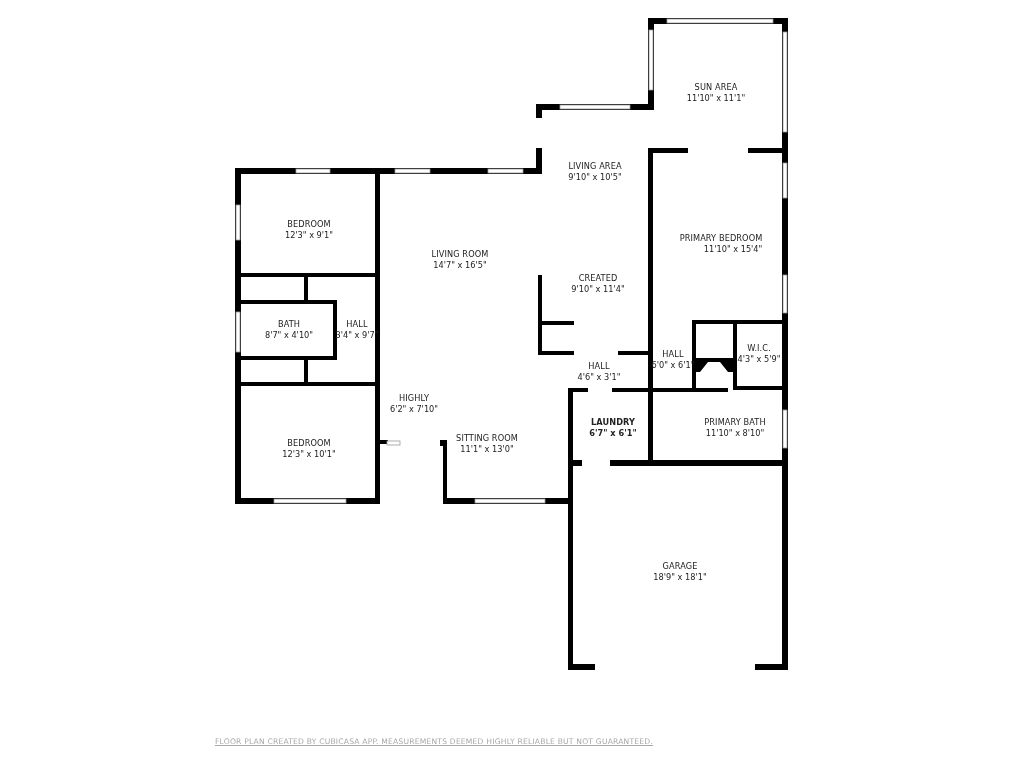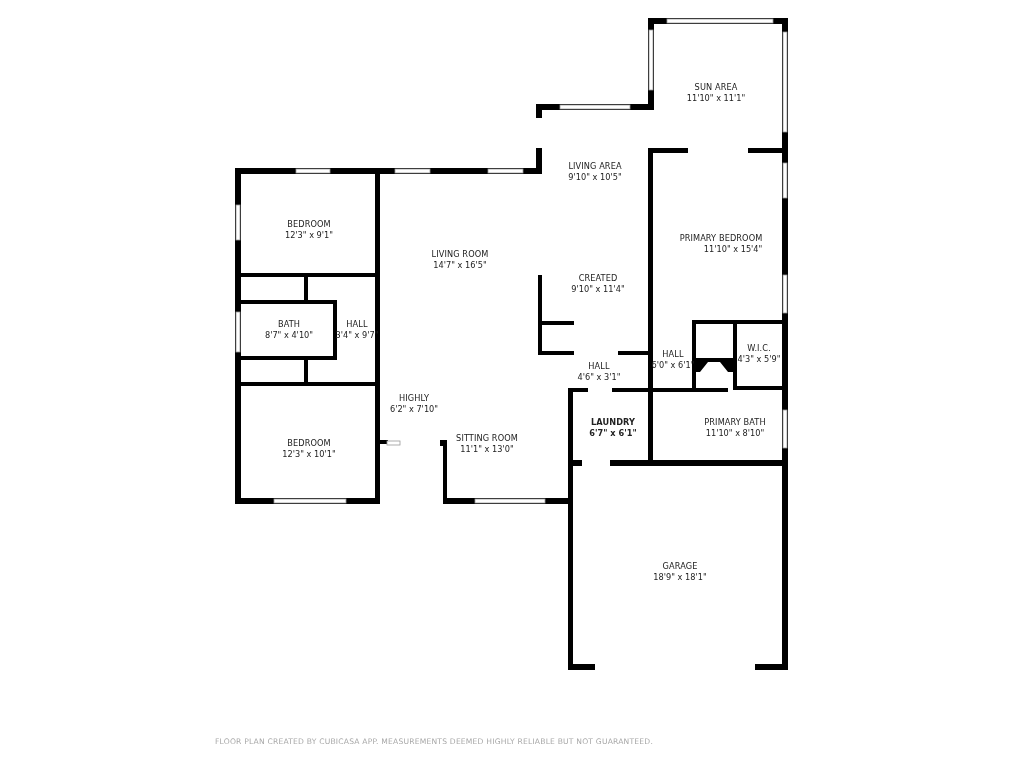--- a/index.html
+++ b/index.html
@@ -8,21 +8,21 @@
   #plan { position:absolute; left:0; top:0; width:1024px; height:768px; }
   .wall { fill:#000000; }
   .win  { fill:#ffffff; stroke:#9a9a9a; stroke-width:0.8; }
   .door { fill:#ffffff; }
   .room-label { position:absolute; text-align:center; color:#222222;
                 font-size:8.2px; line-height:11px; white-space:nowrap;
                 transform:translate(-50%,-50%); }
   .room-label .nm { display:block; letter-spacing:0.1px; }
   .room-label .dm { display:block; }
   .footer { position:absolute; left:0; width:868px; top:737px;
-            text-align:center; font-size:7.6px; color:#a8a8a8; letter-spacing:0.2px; }
+            text-align:center; font-size:7.6px; color:#a8a8a8; letter-spacing:0.2px;text-decoration:underline; }
 </style>
 </head>
 <body>
 
 <svg id="plan" viewBox="0 0 1024 768" xmlns="http://www.w3.org/2000/svg">
   <g>
 
     <rect class="wall" x="648" y="18" width="140" height="6"></rect>
     <rect class="wall" x="648" y="18" width="6" height="90"></rect>
     <rect class="wall" x="782" y="18" width="6" height="652"></rect>

